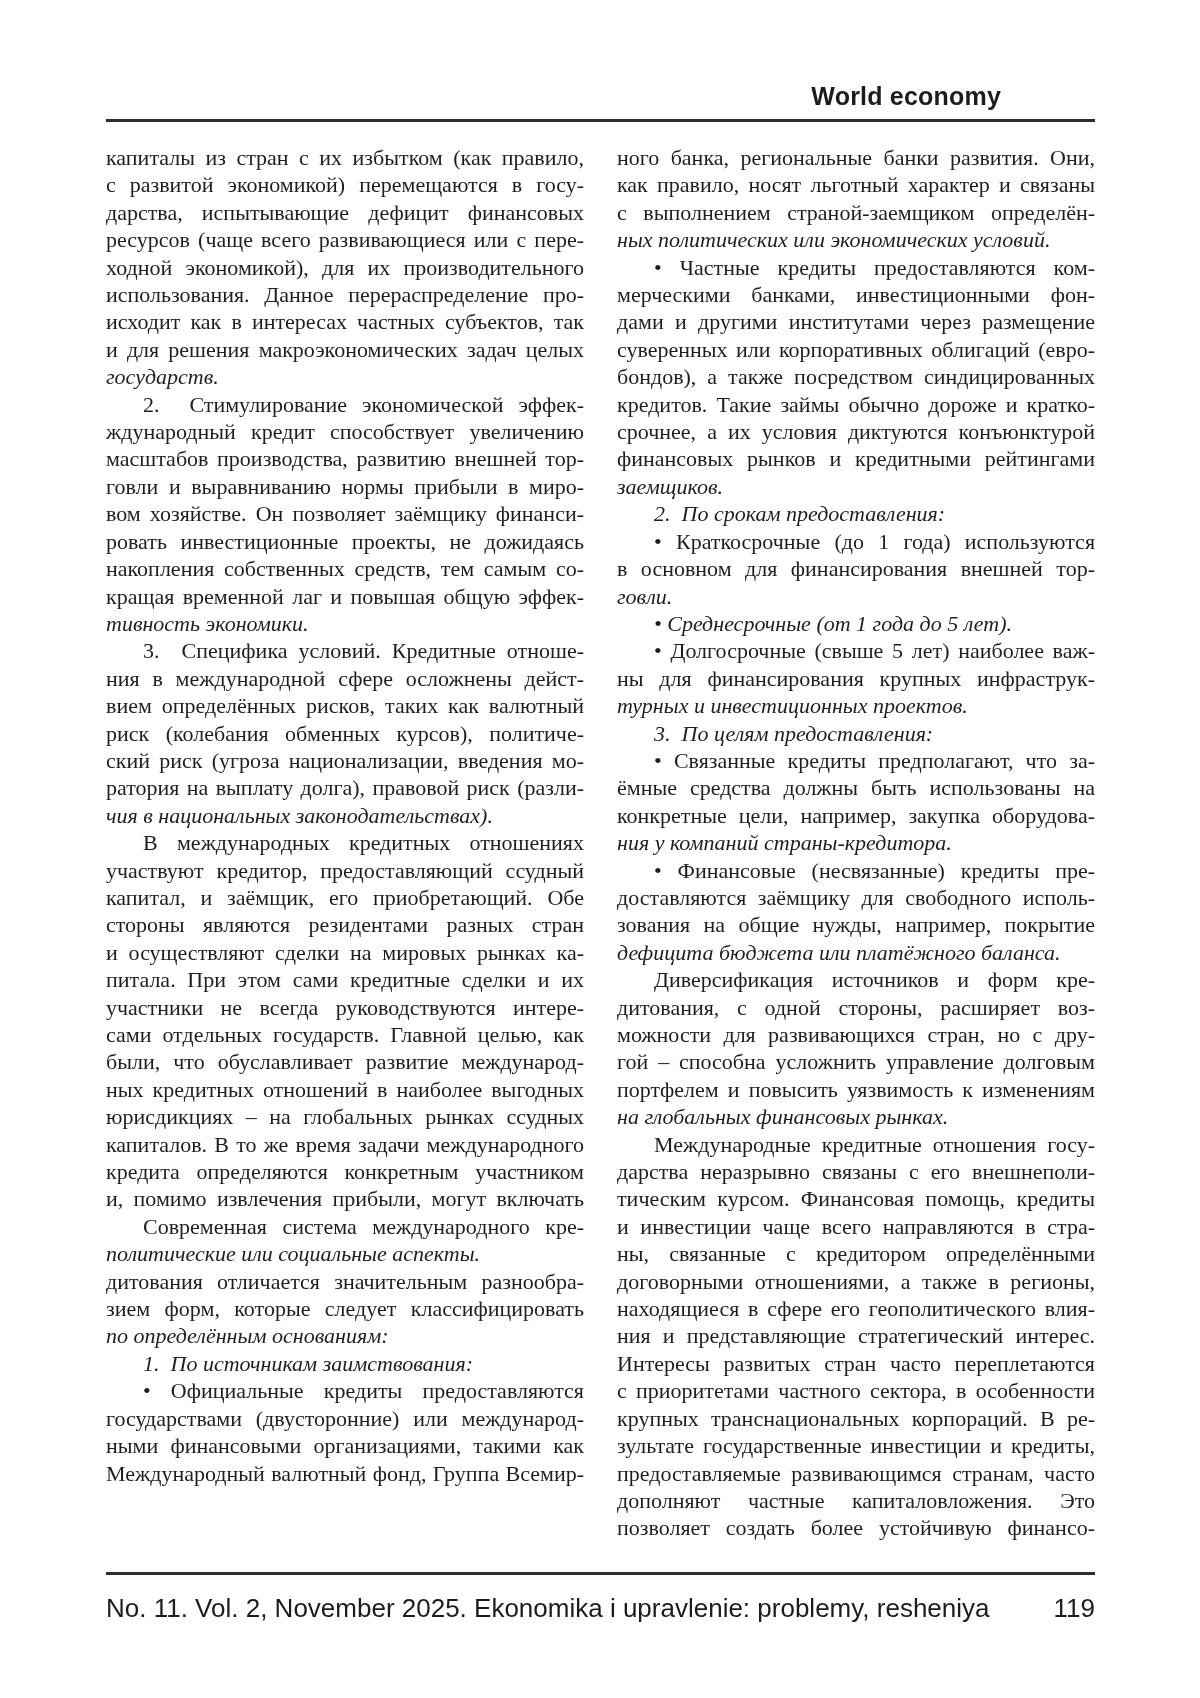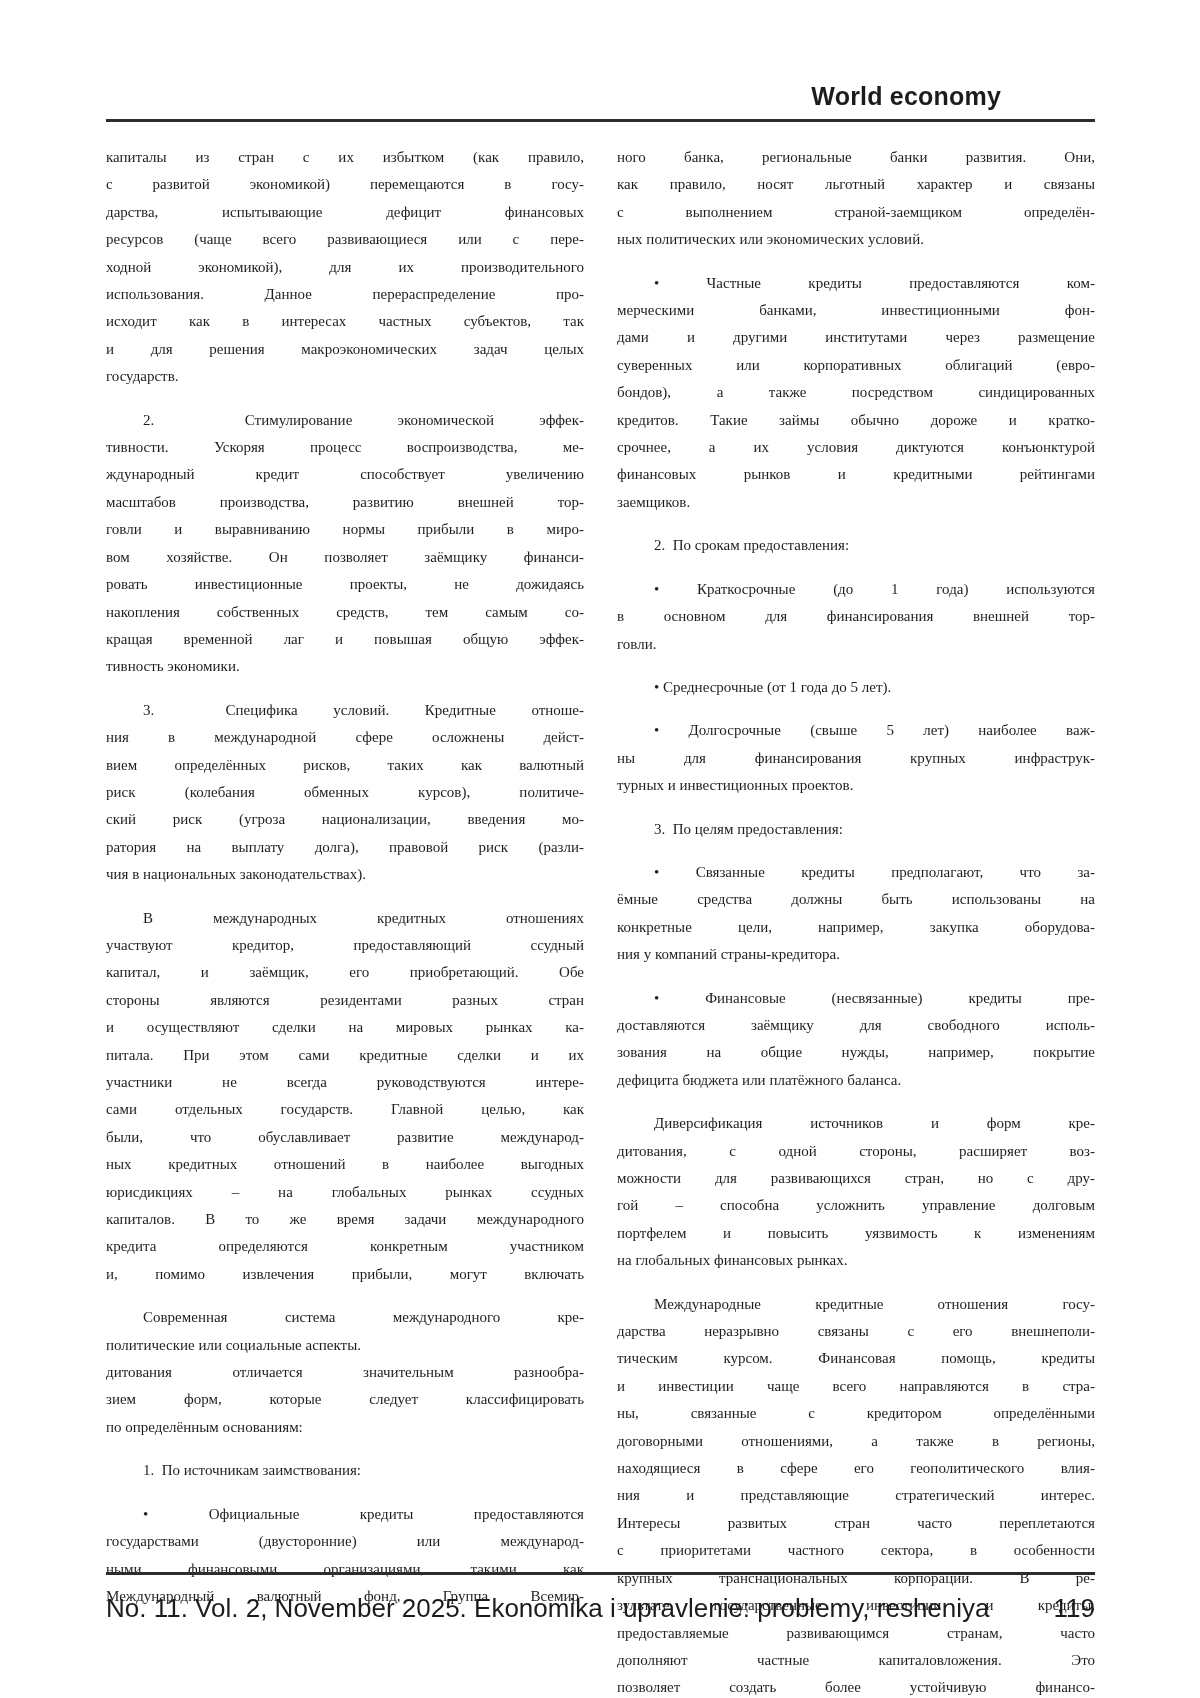--- a/index.html
+++ b/index.html
@@ -29,34 +29,34 @@
     width: 989px;
     height: 3px;
     background: #2d2d2d;
   }
   .rule-top { top: 119px; }
   .rule-bottom { top: 1572px; }
   .col {
     position: absolute;
     top: 144px;
     width: 478px;
-    font-size: 15px;
+    font-size: 22px;
     line-height: 27.42px;
     color: #1e1e1e;
   }
   .col-left { left: 106px; }
   .col-right { left: 617px; }
   .line {
     text-align: justify;
     text-align-last: justify;
     height: 27.42px;
     overflow: hidden;
   }
-  .line.last { text-align-last: left; }
-  .line.indent { padding-left: 37px; margin-top: 16px; }
+  .line.last { text-align-last: left; font-style: italic; }
+  .line.indent { padding-left: 37px; }
   .footer-line {
     position: absolute;
     left: 106px;
     top: 1593px;
     width: 989px;
     font-family: "Liberation Sans", sans-serif;
     font-size: 26px;
     line-height: 30px;
     color: #1c1c1c;
     display: flex;
@@ -75,21 +75,20 @@
       <div class="line">капиталы из стран с их избытком (как правило,</div>
       <div class="line">с развитой экономикой) перемещаются в госу-</div>
       <div class="line">дарства, испытывающие дефицит финансовых</div>
       <div class="line">ресурсов (чаще всего развивающиеся или с пере-</div>
       <div class="line">ходной экономикой), для их производительного</div>
       <div class="line">использования. Данное перераспределение про-</div>
       <div class="line">исходит как в интересах частных субъектов, так</div>
       <div class="line">и для решения макроэкономических задач целых</div>
       <div class="line last">государств.</div>
       <div class="line indent">2.&nbsp;&nbsp;Стимулирование экономической эффек-</div>
-      <div class="line">тивности. Ускоряя процесс воспроизводства, ме-</div>
       <div class="line">ждународный кредит способствует увеличению</div>
       <div class="line">масштабов производства, развитию внешней тор-</div>
       <div class="line">говли и выравниванию нормы прибыли в миро-</div>
       <div class="line">вом хозяйстве. Он позволяет заёмщику финанси-</div>
       <div class="line">ровать инвестиционные проекты, не дожидаясь</div>
       <div class="line">накопления собственных средств, тем самым со-</div>
       <div class="line">кращая временной лаг и повышая общую эффек-</div>
       <div class="line last">тивность экономики.</div>
       <div class="line indent">3.&nbsp;&nbsp;Специфика условий. Кредитные отноше-</div>
       <div class="line">ния в международной сфере осложнены дейст-</div>

